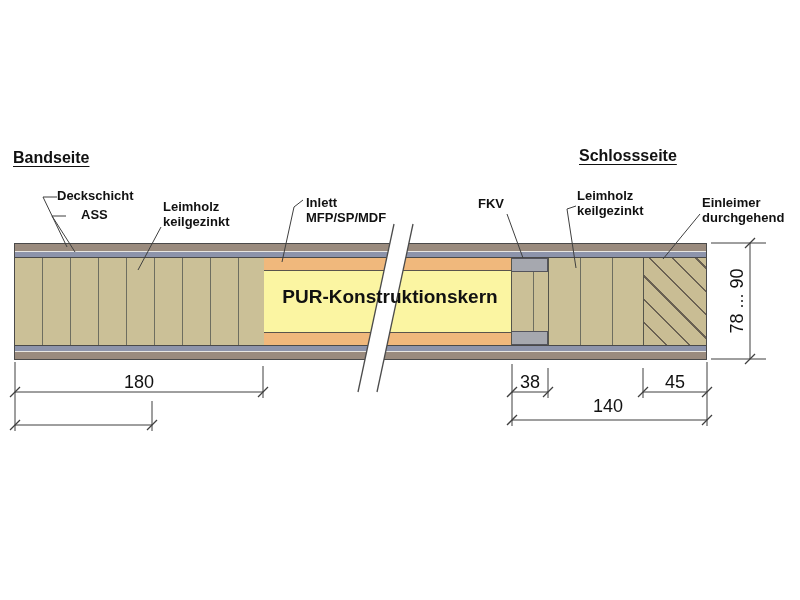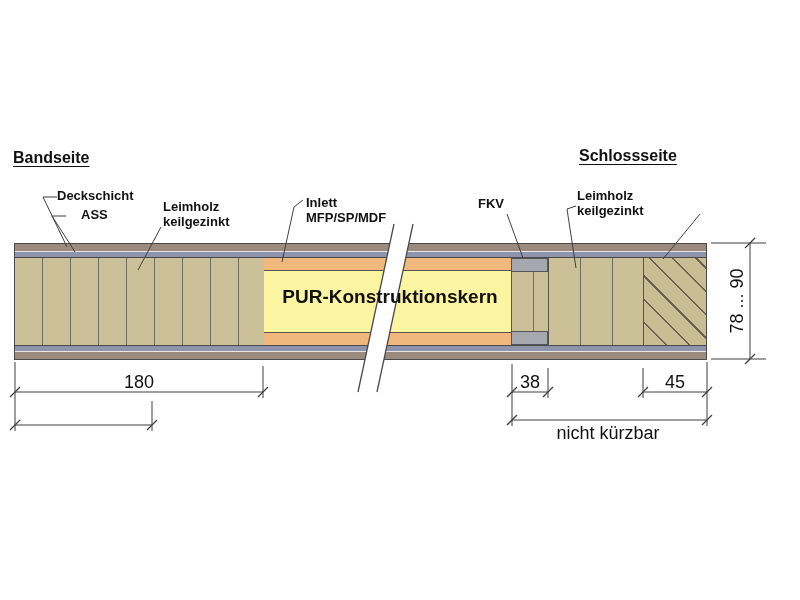--- a/index.html
+++ b/index.html
@@ -143,22 +143,26 @@
   </div>
   <div class="lbl" style="left:306px;top:195px">
     <div>Inlett</div>
     <div>MFP/SP/MDF</div>
   </div>
   <div class="lbl" style="left:478px;top:196px">FKV</div>
   <div class="lbl" style="left:577px;top:188px">
     <div>Leimholz</div>
     <div>keilgezinkt</div>
   </div>
+  <div class="lbl" style="left:702px;top:195px">
+    <div>Einleimer</div>
+    <div>durchgehend</div>
+  </div>
 
   <div class="lbl ctr" style="left:262px;top:289px;width:256px;font-size:19px;z-index:6">PUR-Konstruktionskern</div>
 
   <div class="dim ctr" style="left:89px;top:372px;width:100px">180</div>
   <div class="dim ctr" style="left:507px;top:372px;width:46px">38</div>
   <div class="dim ctr" style="left:650px;top:372px;width:50px">45</div>
-  <div class="dim ctr" style="left:538px;top:423px;width:140px">nicht kürzbar</div>
+  <div class="dim ctr" style="left:558px;top:396px;width:100px">140</div>
   <div class="dim ctr rot" style="left:687px;top:291px;width:100px;height:20px">78 ... 90</div>
 
 </div>
 
 </body></html>

